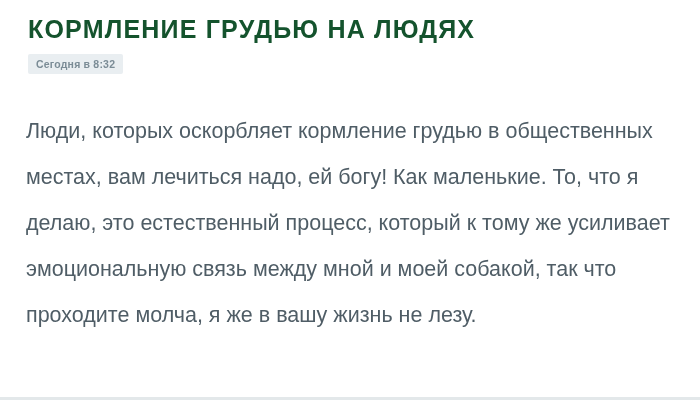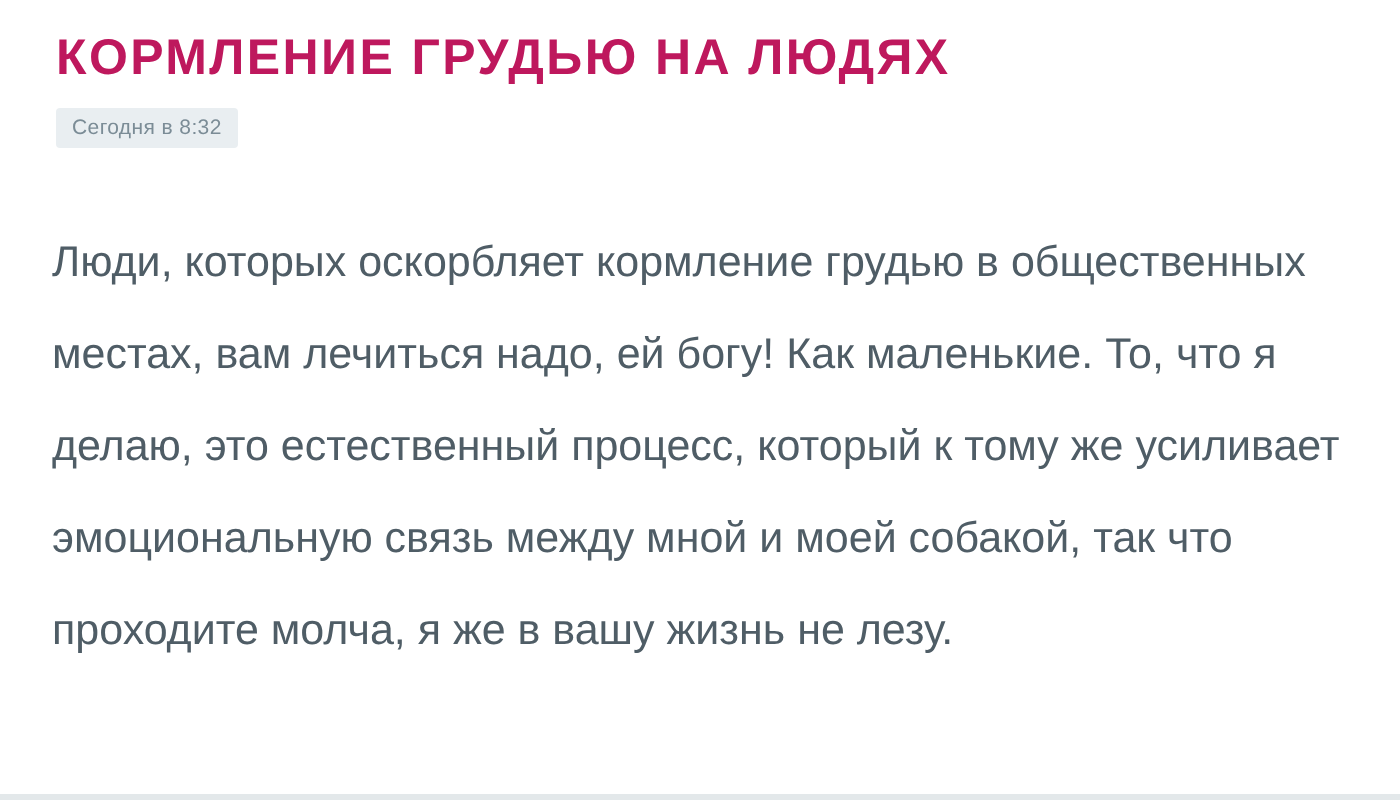--- a/index.html
+++ b/index.html
@@ -21,35 +21,35 @@
     background: #ffffff;
     padding: 0;
   }
   .header {
     padding: 14px 28px 0 28px;
   }
   .title {
     font-size: 25px;
     font-weight: bold;
     letter-spacing: 1.2px;
-    color: #be185d;
+    color: #14532d;
     line-height: 1.2;
     margin: 0;
     text-transform: uppercase;
     white-space: nowrap;
   }
   .timestamp-row {
     padding: 10px 28px 0 28px;
   }
   .timestamp {
     display: inline-block;
     background: #e9eef1;
     color: #7b8c96;
     font-size: 10.5px;
-    font-weight: normal;
+    font-weight: bold;
     padding: 4px 8px 4px 8px;
     border-radius: 2px;
     letter-spacing: 0.2px;
     white-space: nowrap;
   }
   .body-text {
     padding: 34px 26px 0 26px;
     font-size: 21.5px;
     line-height: 46px;
     color: #4f5d66;

